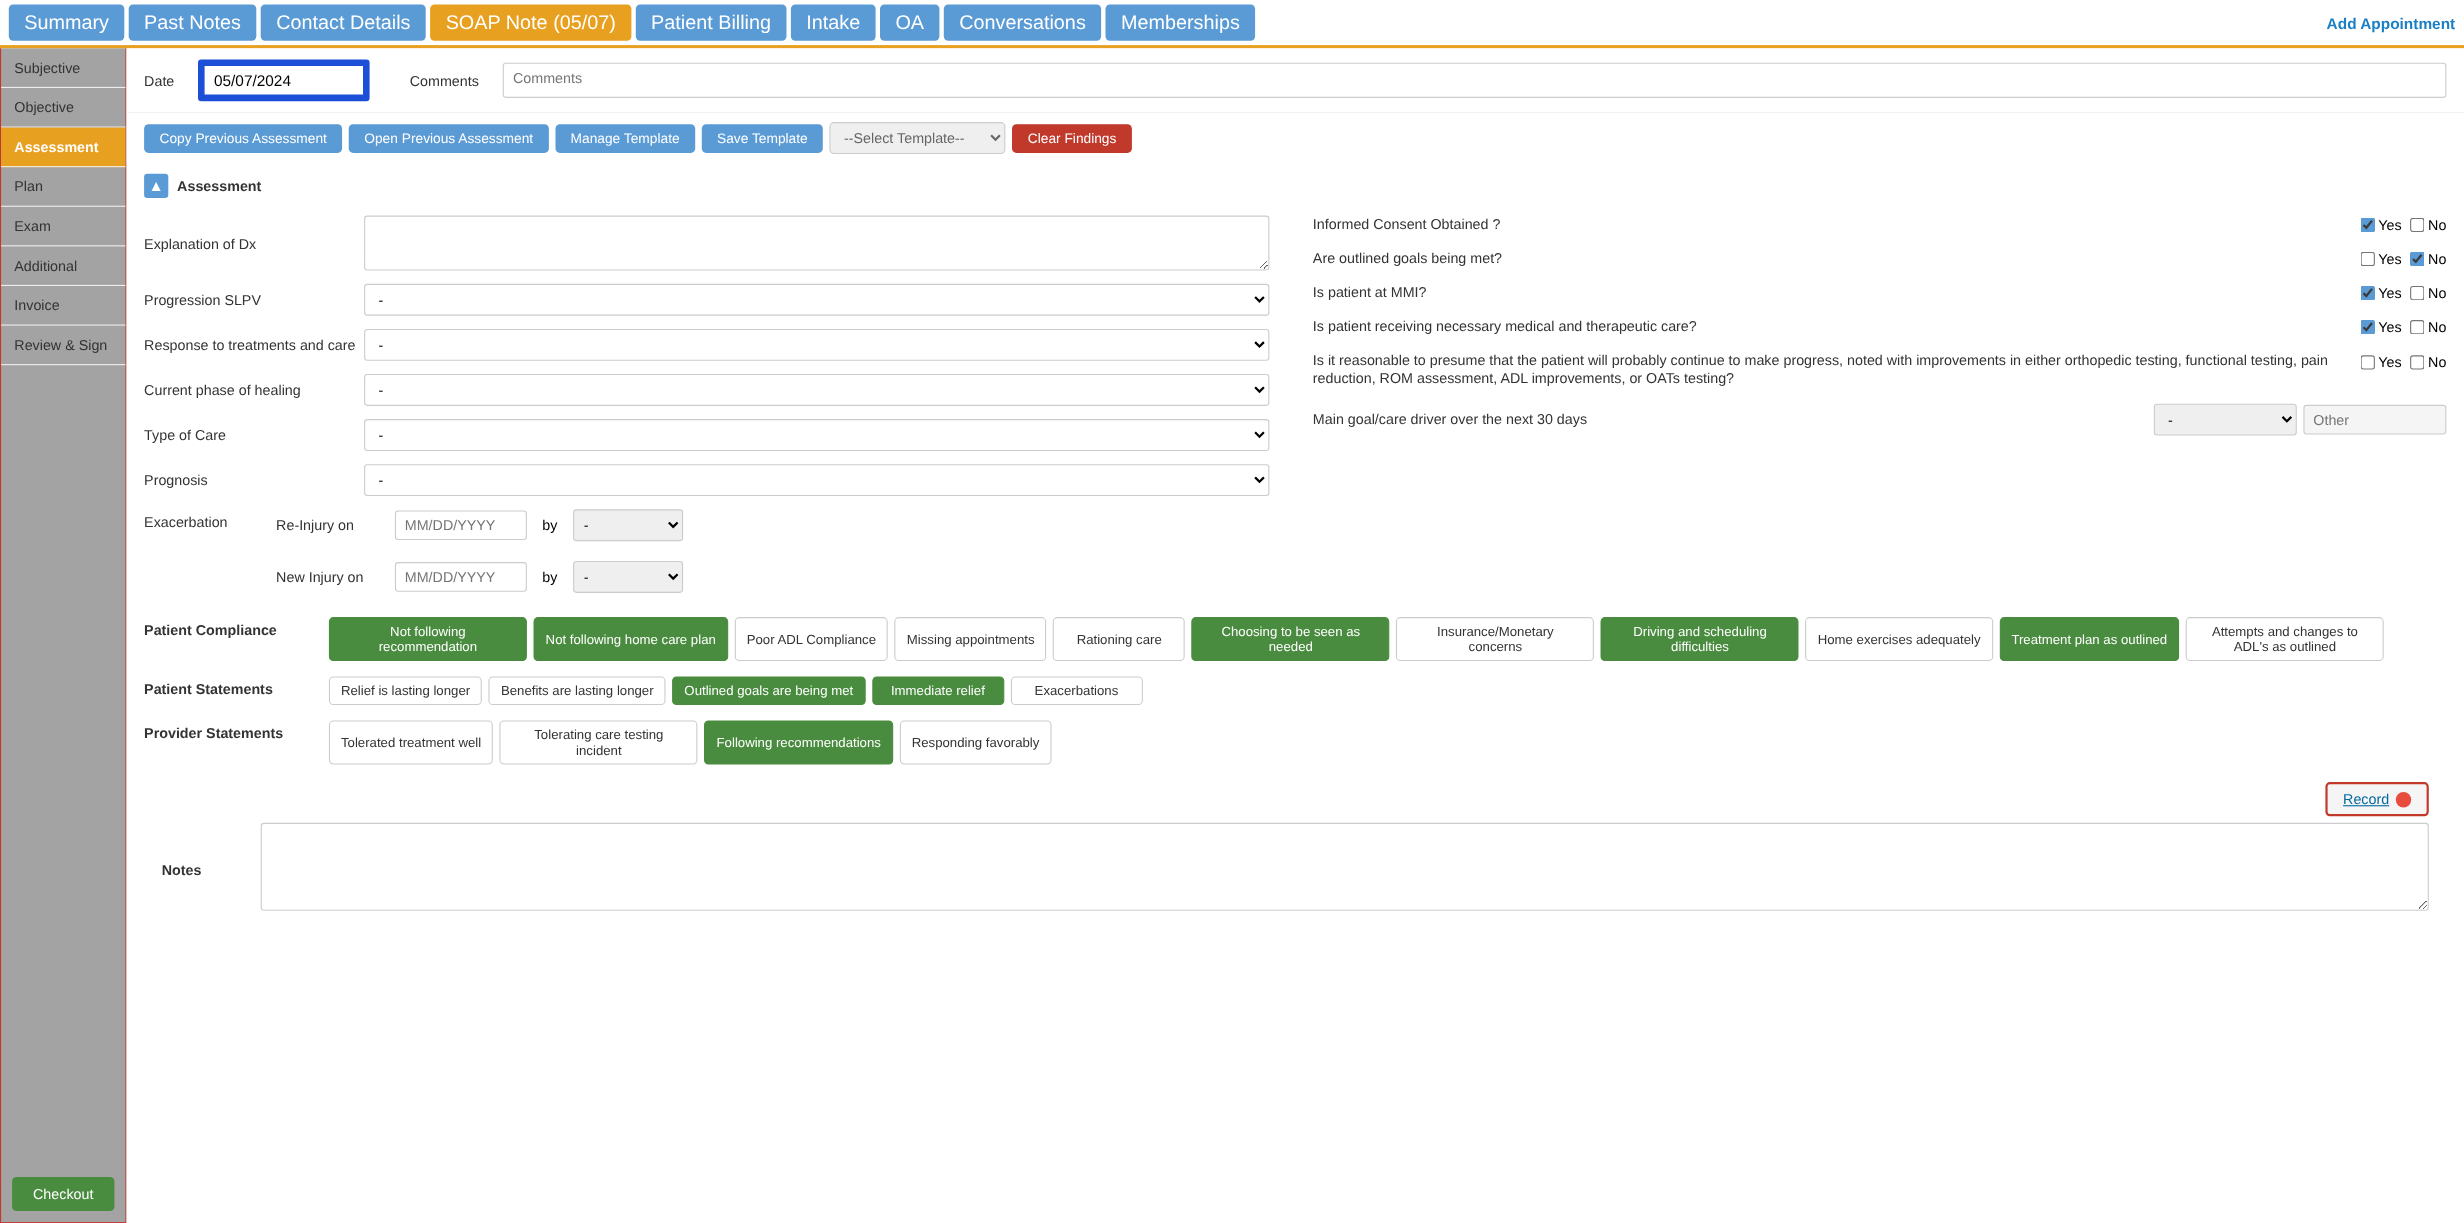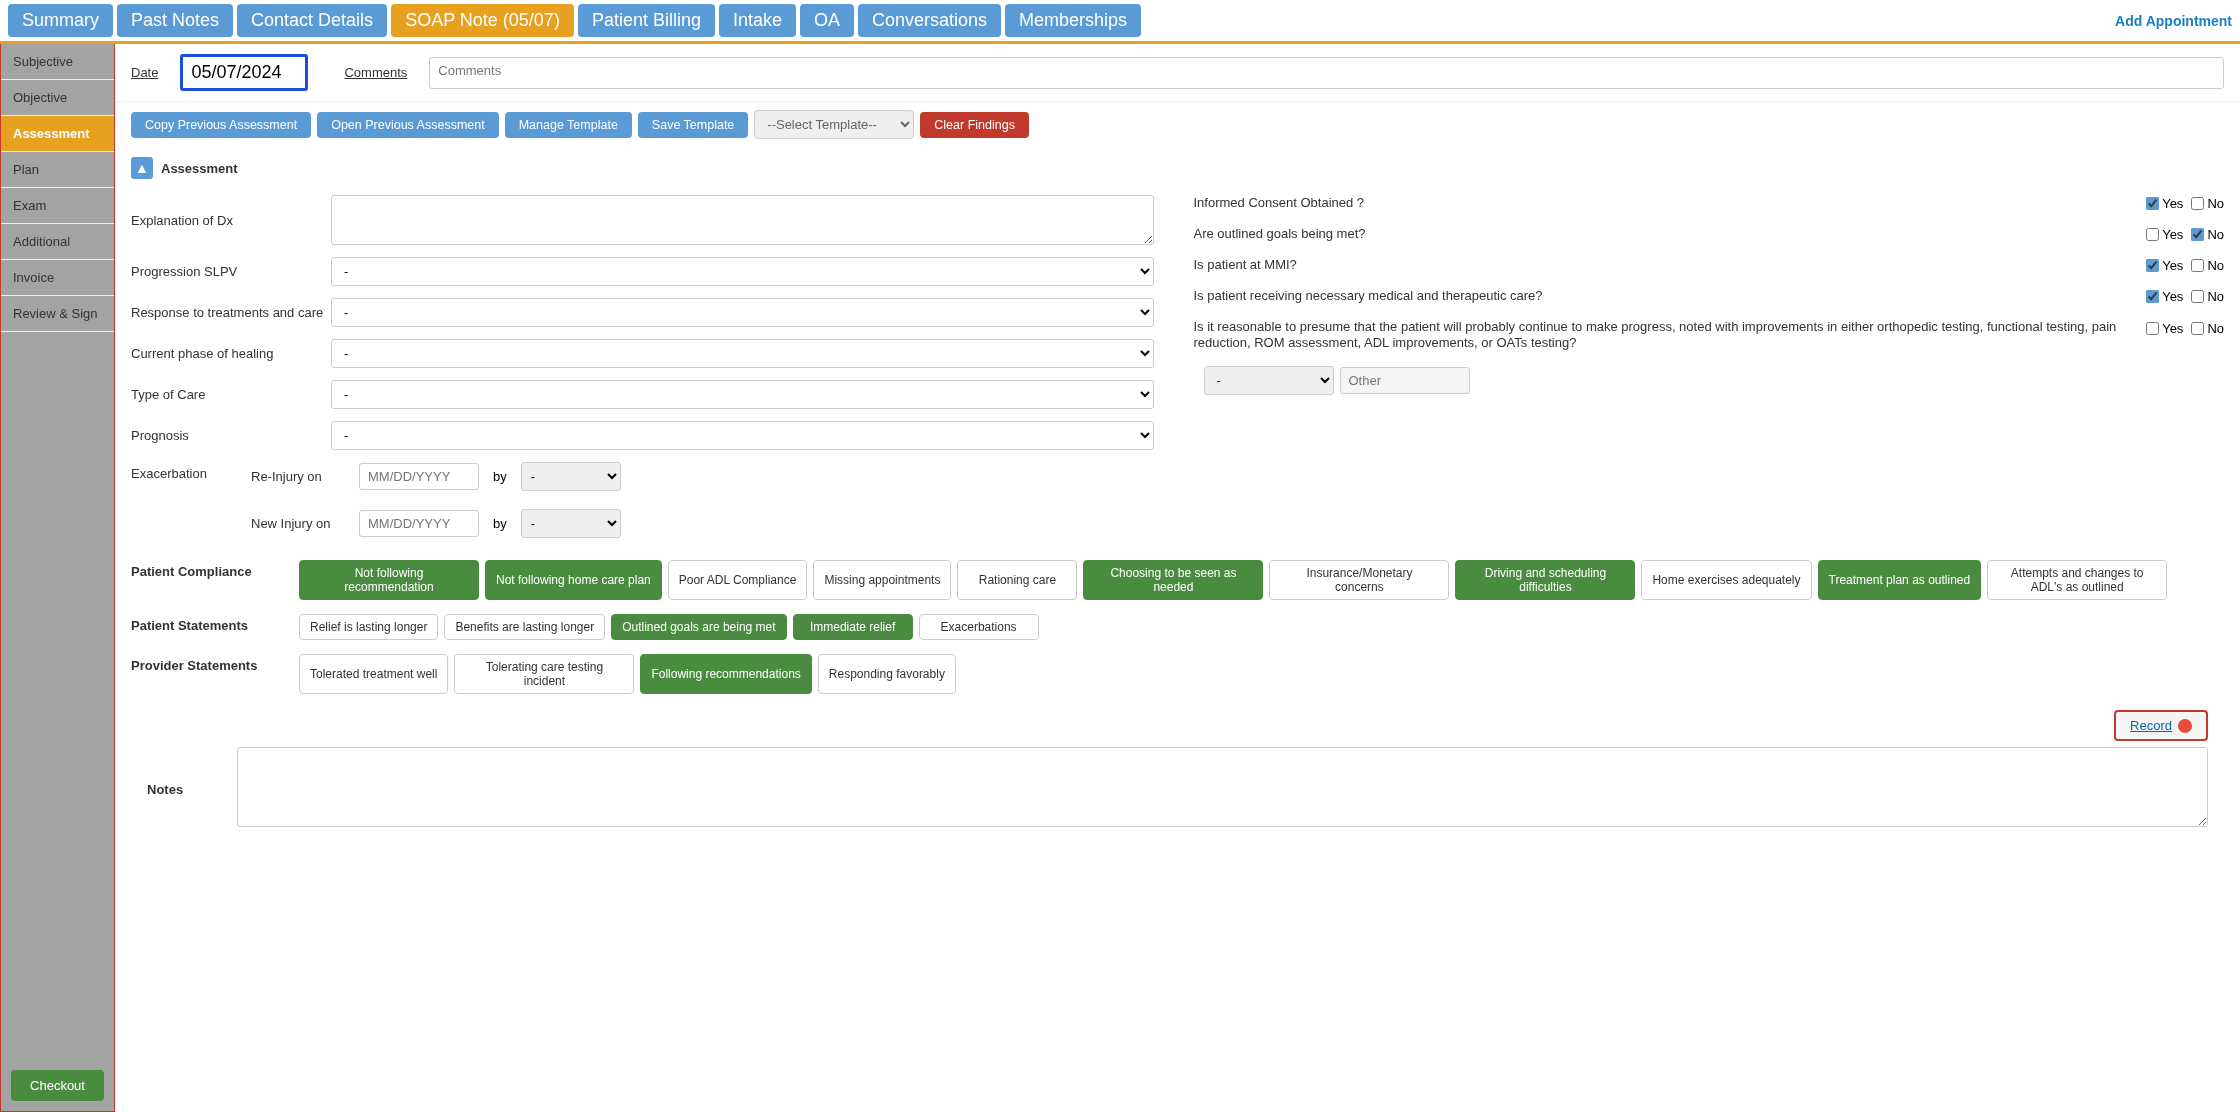--- a/index.html
+++ b/index.html
@@ -88,27 +88,27 @@
 
     
     .date-comments-bar {
       display: flex;
       align-items: center;
       padding: 10px 16px;
       gap: 16px;
       border-bottom: 1px solid #eee;
       background: #fff;
     }
-    .date-comments-bar label { font-size: 13px; color: #333; margin-right: 6px; text-decoration: underline; }
+    .date-comments-bar label { font-size: 13px; color: #333; margin-right: 6px; }
     .date-input {
-      border: 3px solid #1d4ed8;
-      border-radius: 3px;
-      padding: 5px 8px;
-      font-size: 18px;
-      width: 128px;
+      border: 6px solid #1d4ed8;
+      border-radius: 3px;
+      padding: 5px 8px;
+      font-size: 14px;
+      width: 156px;
     }
     .comments-input {
       flex: 1;
       border: 1px solid #ccc;
       border-radius: 3px;
       padding: 5px 8px;
       font-size: 13px;
       height: 32px;
       resize: none;
     }
@@ -525,20 +525,21 @@
 
           <div class="q-row" style="align-items:flex-start;">
             <span class="q-text">Is it reasonable to presume that the patient will probably continue to make progress, noted with improvements in either orthopedic testing, functional testing, pain reduction, ROM assessment, ADL improvements, or OATs testing?</span>
             <div class="yn-group" style="margin-top:2px;">
               <label><input type="checkbox" style=""> Yes</label>
               <label><input type="checkbox" style=""> No</label>
             </div>
           </div>
 
           <div class="goal-row">
+            <span class="q-text">Main goal/care driver over the next 30 days</span>
             <select style="width:130px; padding:5px 8px; border:1px solid #ccc; border-radius:3px; font-size:13px; margin-left:10px;">
               <option>-</option>
             </select>
             <input type="text" style="width: 130px; padding: 5px 8px; border: 1px solid rgb(204, 204, 204); border-radius: 3px; font-size: 13px; margin-left: 6px; background: rgb(245, 245, 245); color: rgb(153, 153, 153);" placeholder="Other">
           </div>
 
         </div>
       </div>
 
       <div class="compliance-row">

